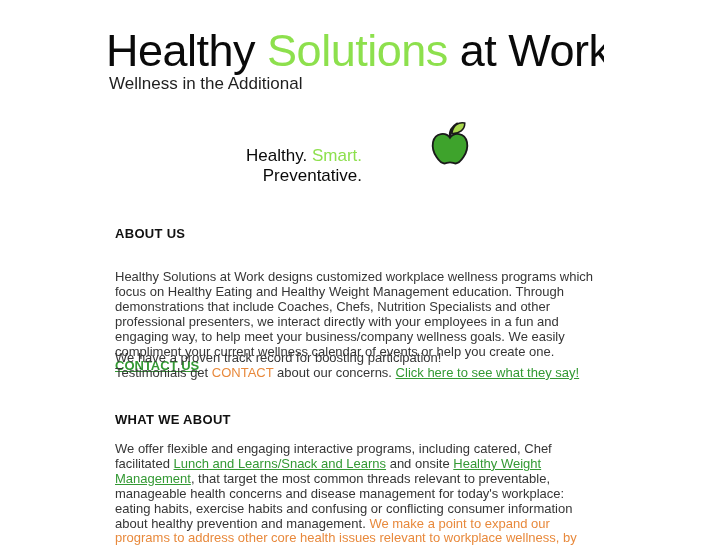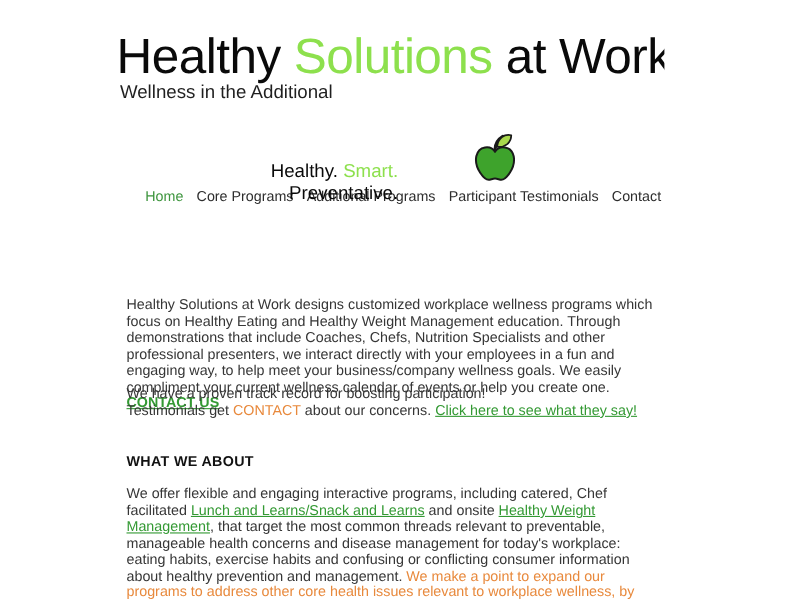--- a/index.html
+++ b/index.html
@@ -74,28 +74,22 @@
   </div>
 
   <div class="apple">
     <svg width="42" height="50" viewBox="0 0 44 50" aria-hidden="true">
       <path d="M22 17 C22 11 24.5 7 29.5 4" stroke="#1a1a1a" stroke-width="3" fill="none" stroke-linecap="round"></path>
       <path d="M24 14 C25 5.5 31 1.5 37.5 3 C37.5 10 32 14.5 24 14 Z" fill="#a9d84d" stroke="#1a1a1a" stroke-width="1.6"></path>
       <path d="M22 18.5 C18 12.5 6.5 12.5 4.2 23 C2 34 12 46.5 17 45.3 C19 44.8 20 44.2 22 44.2 C24 44.2 25 44.8 27 45.3 C32 46.5 42 34 39.8 23 C37.5 12.5 26 12.5 22 18.5 Z" fill="#3ea32c" stroke="#1a1a1a" stroke-width="1.9"></path>
     </svg>
   </div>
 
-  <nav class="main-nav">
-    <a class="active">Home</a>
-    <a>Core Programs</a>
-    <a>Additional Programs</a>
-    <a>Participant Testimonials</a>
-    <a>Contact Us</a>
-  </nav>
 
+  <div class="section-heading h-about">ABOUT US</div>
 
   <p class="body-text p-about"><span>Healthy Solutions at Work designs customized workplace wellness programs which focus on Healthy Eating and Healthy Weight Management education. Through demonstrations that include Coaches, Chefs, Nutrition Specialists and other professional presenters, we interact directly with your employees in a fun and engaging way, to help meet your business/company wellness goals. We easily compliment your current wellness calendar of events or help you create one. </span><a class="green-link bold">CONTACT US</a></p>
 
   <p class="body-text p-track"><span>We have a proven track record for boosting participation!</span><br><span>Testimonials get </span><span class="orange">CONTACT</span><span> about our concerns. </span><a class="green-link">Click here to see what they say!</a></p>
 
   <div class="section-heading h-offer">WHAT WE ABOUT</div>
 
   <p class="body-text p-offer"><span>We offer flexible and engaging interactive programs, including catered, Chef facilitated </span><a class="green-link">Lunch and Learns/Snack and Learns</a><span> and onsite </span><a class="green-link">Healthy Weight Management</a><span>, that target the most common threads relevant to preventable, manageable health concerns and disease management for today's workplace: eating habits, exercise habits and confusing or conflicting consumer information about healthy prevention and management. </span><span class="orange">We make a point to expand our programs to address other core health issues relevant to workplace wellness, by partnering with the BEST resources</span></p>
 
 </div>

